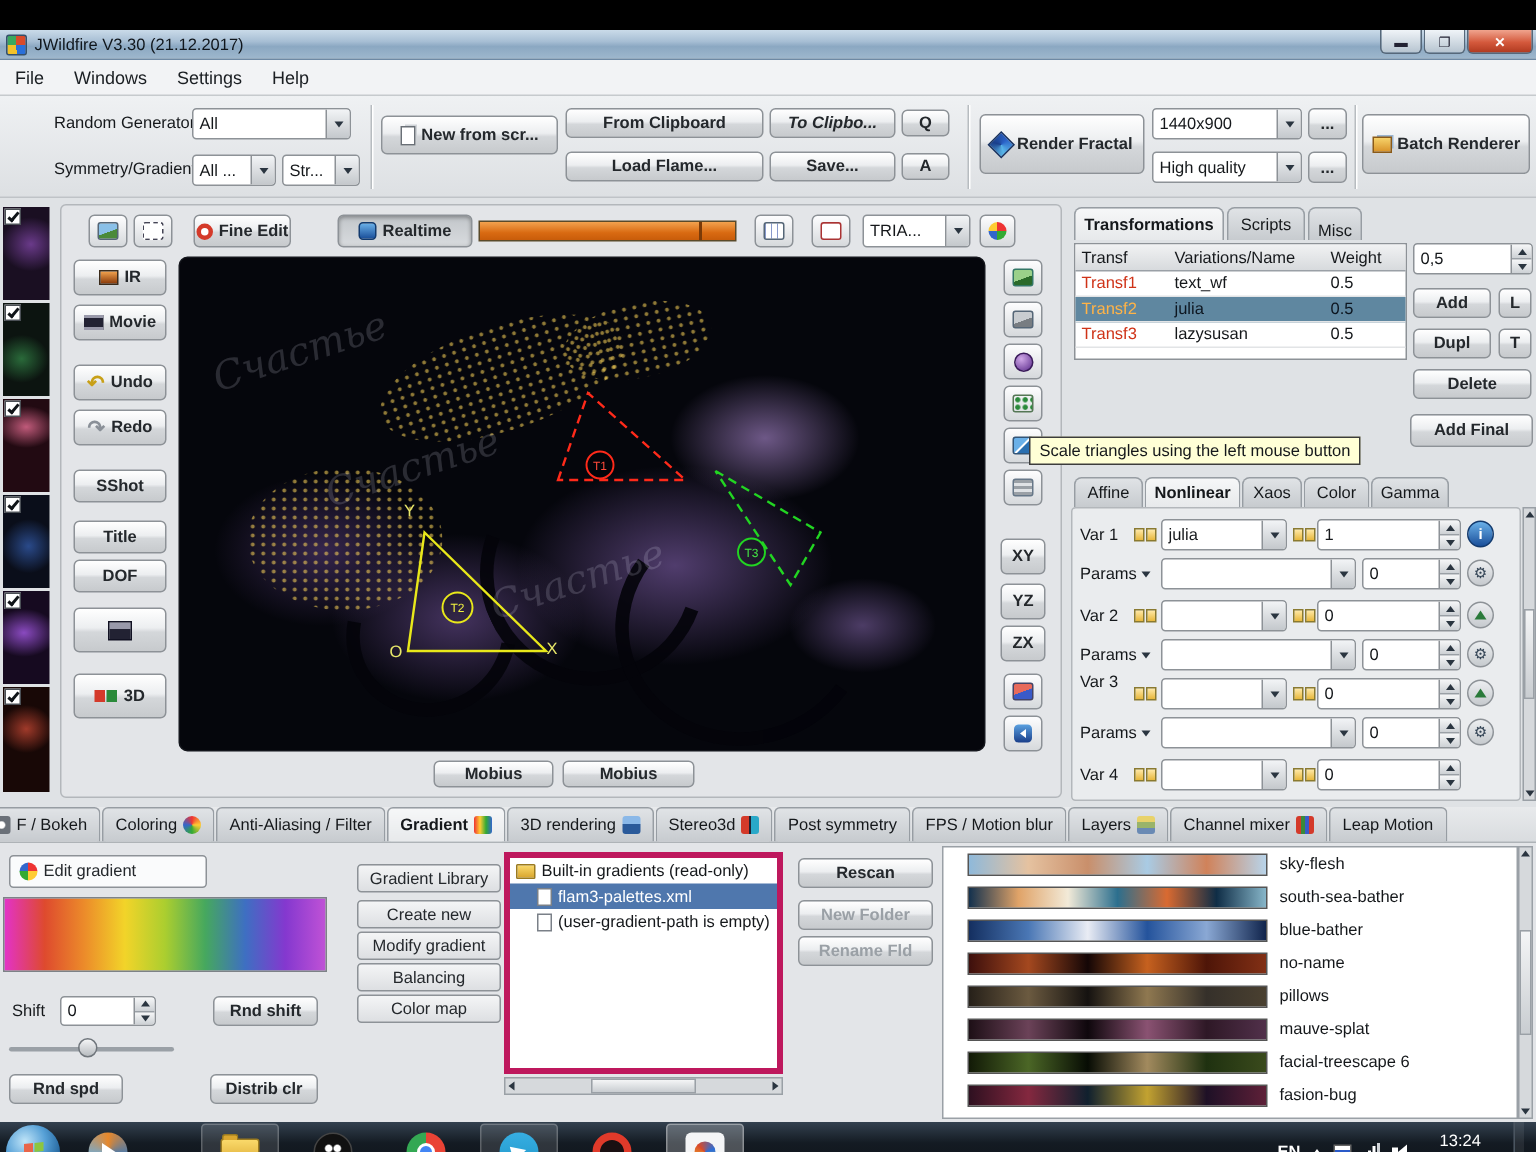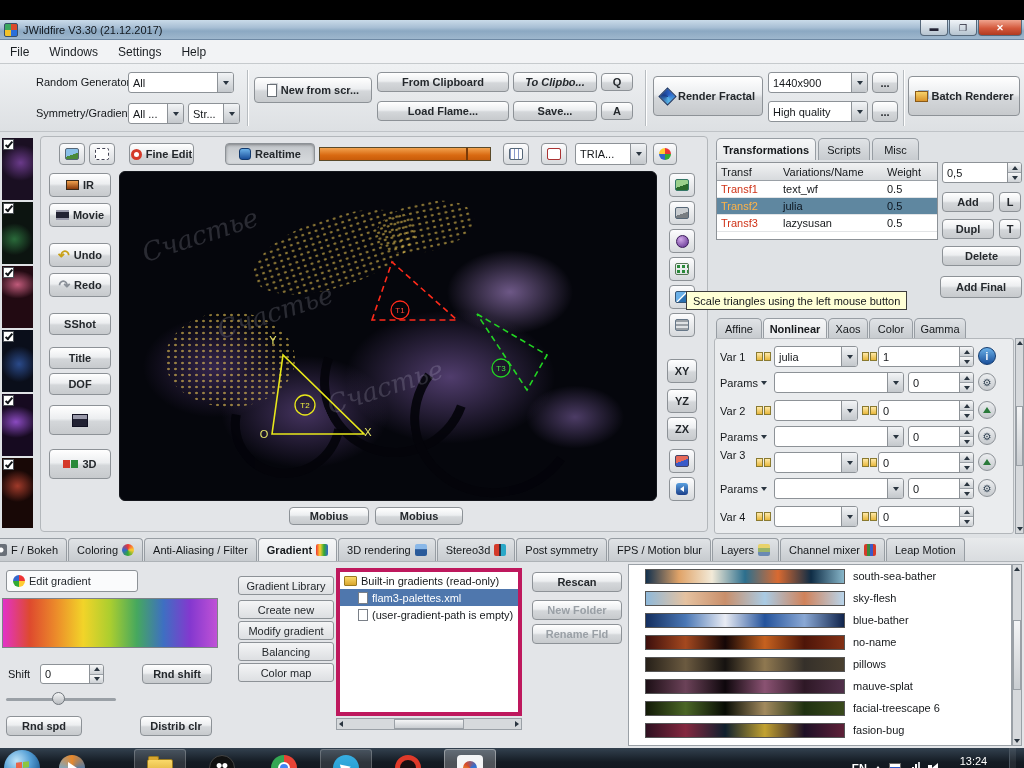--- a/index.html
+++ b/index.html
@@ -388,21 +388,21 @@
       </div>
   </div>
 
   <div class="rpanel">
     <div class="tab sel abs" style="left:4px;top:2px;width:100px;">
         <span>Transformations</span>
       </div>
     <div class="tab abs" style="left:106px;top:2px;width:52px;">
         <span>Scripts</span>
       </div>
-    <div class="tab abs" style="left:160px;top:2px;width:47px;">
+    <div class="tab abs" style="left:160px;top:2px;width:36px;align-items:flex-end;">
         <span>Misc</span>
       </div>
 
     <div class="ttable abs" style="left:4px;top:26px;width:222px;height:78px;">
       <div class="thead">
         <span class="tc1">Transf</span>
         <span class="tc2">Variations/Name</span>
         <span class="tc3">Weight</span>
       </div>
       <div class="trow">
@@ -787,26 +787,26 @@
       </div>
     <div class="btn disabled abs" style="left:532px;top:38px;width:90px;height:20px;">
         <span>New Folder</span>
       </div>
     <div class="btn disabled abs" style="left:532px;top:62px;width:90px;height:20px;">
         <span>Rename Fld</span>
       </div>
 
     <div class="glist abs" style="left:628px;top:2px;width:384px;height:182px;">
       <div class="grow">
+          <span class="gswatch" style="background: linear-gradient(90deg, rgb(143, 185, 218), rgb(229, 194, 160), rgb(201, 143, 107), rgb(169, 203, 228), rgb(208, 130, 90), rgb(184, 212, 234));"></span>
+          <span>sky-flesh</span>
+        </div>
+      <div class="grow">
           <span class="gswatch" style="background: linear-gradient(90deg, rgb(19, 49, 78), rgb(224, 163, 104), rgb(242, 234, 216), rgb(44, 111, 142), rgb(217, 106, 49), rgb(15, 45, 70), rgb(135, 182, 201));"></span>
           <span>south-sea-bather</span>
-        </div>
-      <div class="grow">
-          <span class="gswatch" style="background: linear-gradient(90deg, rgb(143, 185, 218), rgb(229, 194, 160), rgb(201, 143, 107), rgb(169, 203, 228), rgb(208, 130, 90), rgb(184, 212, 234));"></span>
-          <span>sky-flesh</span>
         </div>
       <div class="grow">
           <span class="gswatch" style="background: linear-gradient(90deg, rgb(20, 47, 96), rgb(74, 119, 181), rgb(233, 236, 244), rgb(36, 83, 156), rgb(138, 168, 212), rgb(16, 36, 76));"></span>
           <span>blue-bather</span>
         </div>
       <div class="grow">
           <span class="gswatch" style="background: linear-gradient(90deg, rgb(61, 15, 12), rgb(164, 72, 31), rgb(20, 6, 6), rgb(198, 97, 31), rgb(78, 21, 8), rgb(130, 48, 21));"></span>
           <span>no-name</span>
         </div>
       <div class="grow">

